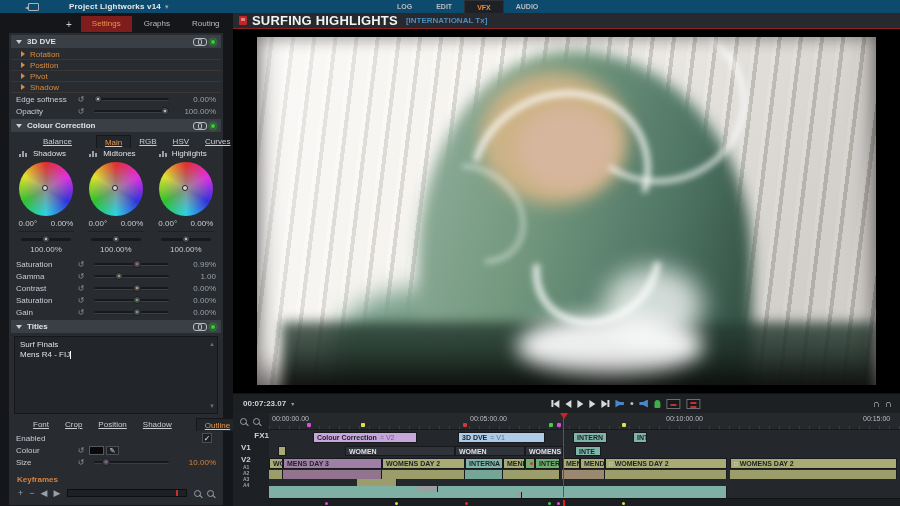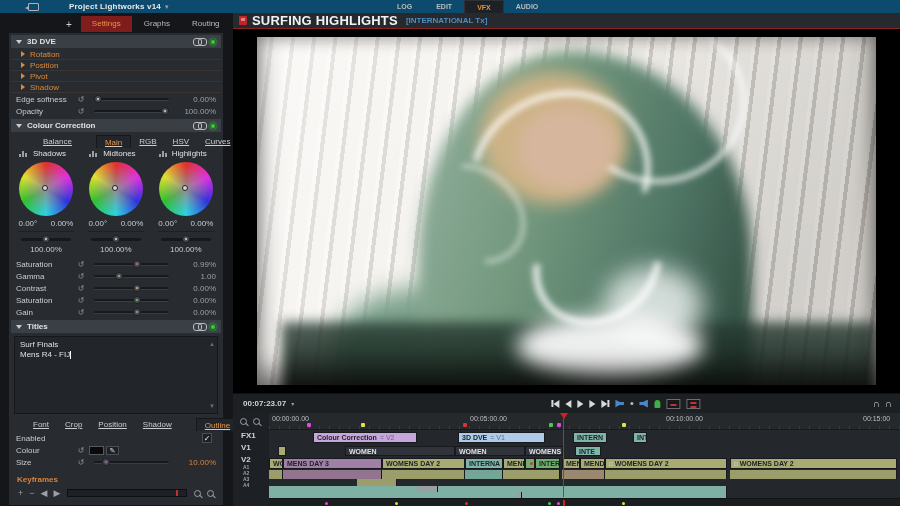--- a/index.html
+++ b/index.html
@@ -131,21 +131,21 @@
   .markbox.one .rb { top:4px; }
   .markbox.two .rb.a { top:2px; } .markbox.two .rb.b { top:6px; }
   .t-right { position:absolute; right:8px; display:flex; }
   .phones { font-size:10px; color:#cfd2d5; margin-left:5px; line-height:10px; }
 
   
   #timeline { position:relative; height:93px; background:#24272b; }
   #tl-gutter { position:absolute; left:0; top:0; width:36px; height:100%; background:#1d2024; }
   .gutter-mags { display:flex; padding:5px 0 0 4px; }
   .trk { font-size:8px; font-weight:bold; color:#cfd3d7; padding-left:8px; }
-  .trk.fx { margin-top:6px; } .trk.v { margin-top:3px; }
+  .trk.fx { margin-top:6px;text-align:right; } .trk.v { margin-top:3px; }
   .atrk { font-size:5px; font-weight:bold; color:#9aa0a5; padding-left:10px; line-height:6px; }
   #tl-body { position:absolute; left:36px; right:0; top:0; height:100%; }
   #ruler { position:absolute; left:0; right:0; top:0; height:17px; background:#26292c; border-bottom:1px solid #17191c;
     background-image:repeating-linear-gradient(90deg, #3a3e42 0 1px, transparent 1px 10px); background-size:100% 4px; background-position:0 13px; background-repeat:no-repeat; }
   .ruler-label { position:absolute; top:2px; font-size:7px; color:#b9bdc1; white-space:nowrap; }
   .marker { position:absolute; top:10px; width:4px; height:4px; border-radius:1px; }
   .row { position:absolute; left:0; right:0; }
   .clip { position:absolute; top:1px; bottom:1px; border:1px solid #17191c; font-size:7px; font-weight:bold; color:#1d2024; display:flex; align-items:center; padding:0 3px; white-space:nowrap; overflow:hidden; }
   .clip .sfx { font-weight:normal; color:#5a6a9a; margin-left:3px; }
   .clip.dark { color:#dde0e3; font-weight:bold; }

